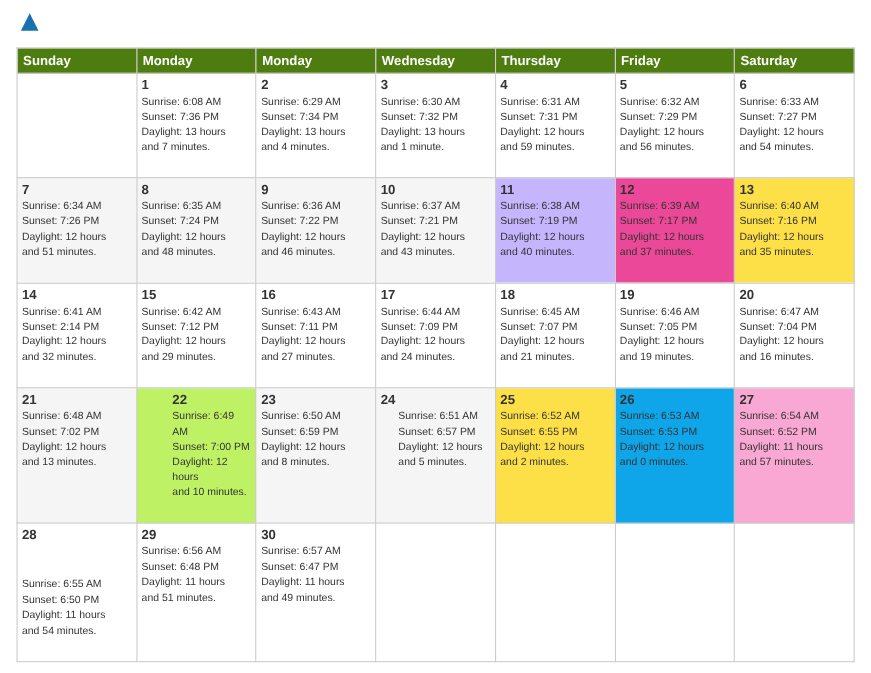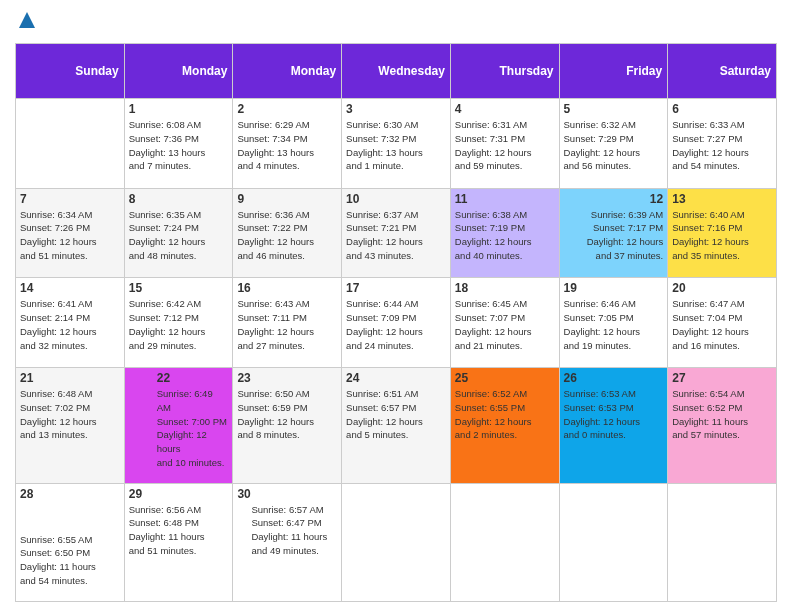--- a/index.html
+++ b/index.html
@@ -54,24 +54,24 @@
       font-size: 16px;
       color: #555;
     }
     .calendar-table {
       width: 100%;
       border-collapse: collapse;
       flex: 1;
       table-layout: fixed;
     }
     .calendar-table th {
-      background-color: #6d28d9;
+      background-color: #4d7c0f;
       color: #fff;
-      text-align: right;
-      padding: 20px 5px;
+      text-align: left;
+      padding: 4px 5px;
       font-size: 12px;
       border: 1px solid #ccc;
     }
     .calendar-table td {
       border: 1px solid #ccc;
       vertical-align: top;
       padding: 3px 4px;
       font-size: 10px;
       color: #333;
       background: #fff;
@@ -202,21 +202,21 @@
 Daylight: 12 hours
 and 43 minutes.</div>
           </td>
           <td style="background: #c4b5fd;">
             <div class="day-number">11</div>
             <div class="day-info" style="white-space: pre-line;">Sunrise: 6:38 AM
 Sunset: 7:19 PM
 Daylight: 12 hours
 and 40 minutes.</div>
           </td>
-          <td style="background: #7dd3fc; text-align: right;">
+          <td style="background: #ec4899;">
             <div class="day-number">12</div>
             <div class="day-info" style="white-space: pre-line;">Sunrise: 6:39 AM
 Sunset: 7:17 PM
 Daylight: 12 hours
 and 37 minutes.</div>
           </td>
           <td style="background: #fde047;">
             <div class="day-number">13</div>
             <div class="day-info" style="white-space: pre-line;">Sunrise: 6:40 AM
 Sunset: 7:16 PM
@@ -276,42 +276,42 @@
           </td>
         </tr>
         <tr>
           <td style="background: rgb(245, 245, 245);">
             <div class="day-number">21</div>
             <div class="day-info" style="white-space: pre-line;">Sunrise: 6:48 AM
 Sunset: 7:02 PM
 Daylight: 12 hours
 and 13 minutes.</div>
           </td>
-          <td style="background: #d946ef; padding-left: 32px;">
+          <td style="background: #bef264; padding-left: 32px;">
             <div class="day-number">22</div>
             <div class="day-info" style="white-space: pre-line;">Sunrise: 6:49 AM
 Sunset: 7:00 PM
 Daylight: 12 hours
 and 10 minutes.</div>
           </td>
           <td style="background: rgb(245, 245, 245);">
             <div class="day-number">23</div>
             <div class="day-info" style="white-space: pre-line;">Sunrise: 6:50 AM
 Sunset: 6:59 PM
 Daylight: 12 hours
 and 8 minutes.</div>
           </td>
           <td style="background: rgb(245, 245, 245);">
             <div class="day-number">24</div>
-            <div class="day-info" style="white-space: pre-line;">Sunrise: 6:51 AM
+            <div class="day-info" style="white-space: pre-line; margin-left: 16px;">Sunrise: 6:51 AM
 Sunset: 6:57 PM
 Daylight: 12 hours
 and 5 minutes.</div>
           </td>
-          <td style="background: #f97316;">
+          <td style="background: #fde047;">
             <div class="day-number">25</div>
             <div class="day-info" style="white-space: pre-line;">Sunrise: 6:52 AM
 Sunset: 6:55 PM
 Daylight: 12 hours
 and 2 minutes.</div>
           </td>
           <td style="background: #0ea5e9;">
             <div class="day-number">26</div>
             <div class="day-info" style="white-space: pre-line;">Sunrise: 6:53 AM
 Sunset: 6:53 PM
@@ -336,21 +336,21 @@
           </td>
           <td>
             <div class="day-number">29</div>
             <div class="day-info" style="white-space: pre-line;">Sunrise: 6:56 AM
 Sunset: 6:48 PM
 Daylight: 11 hours
 and 51 minutes.</div>
           </td>
           <td>
             <div class="day-number">30</div>
-            <div class="day-info" style="white-space: pre-line; margin-left: 14px;">Sunrise: 6:57 AM
+            <div class="day-info" style="white-space: pre-line;">Sunrise: 6:57 AM
 Sunset: 6:47 PM
 Daylight: 11 hours
 and 49 minutes.</div>
           </td>
           <td class="empty-cell"></td>
           <td class="empty-cell"></td>
           <td class="empty-cell"></td>
           <td class="empty-cell"></td>
         </tr>
       </tbody>

